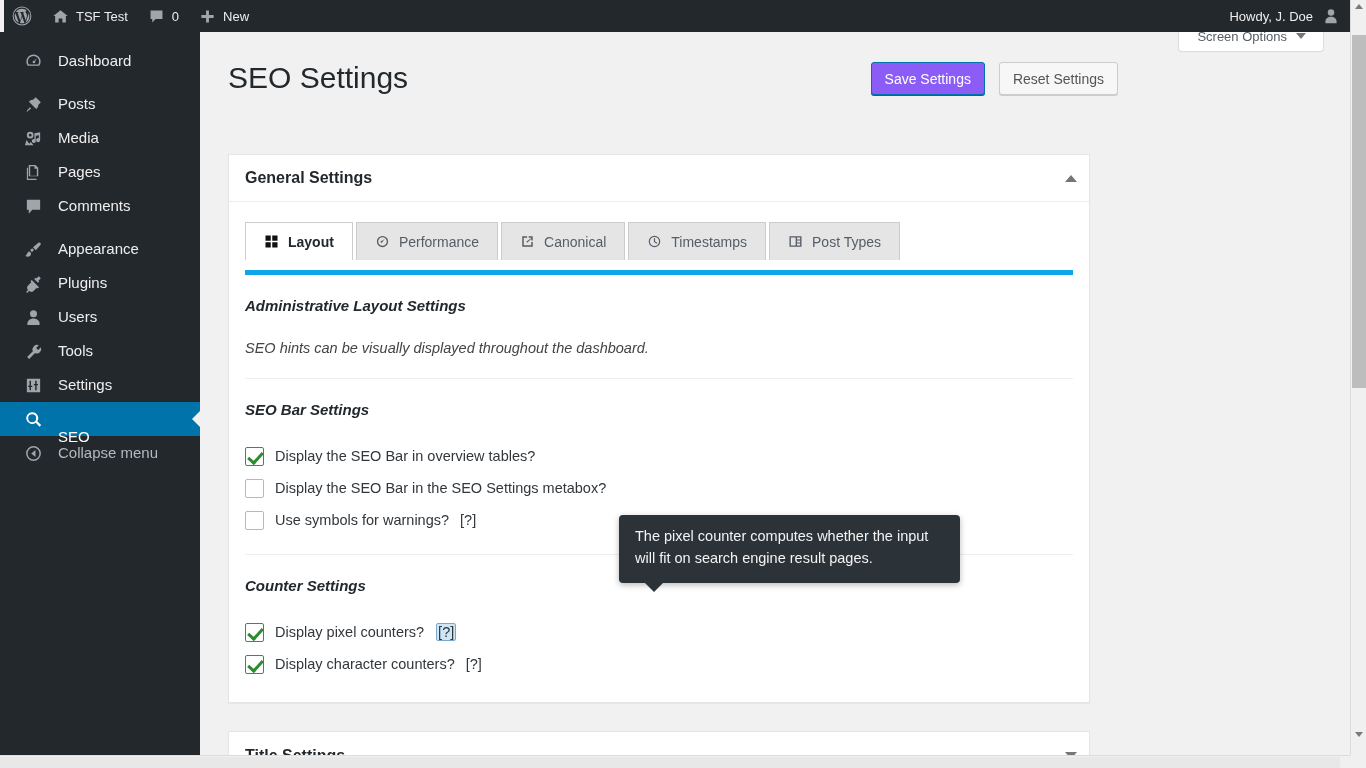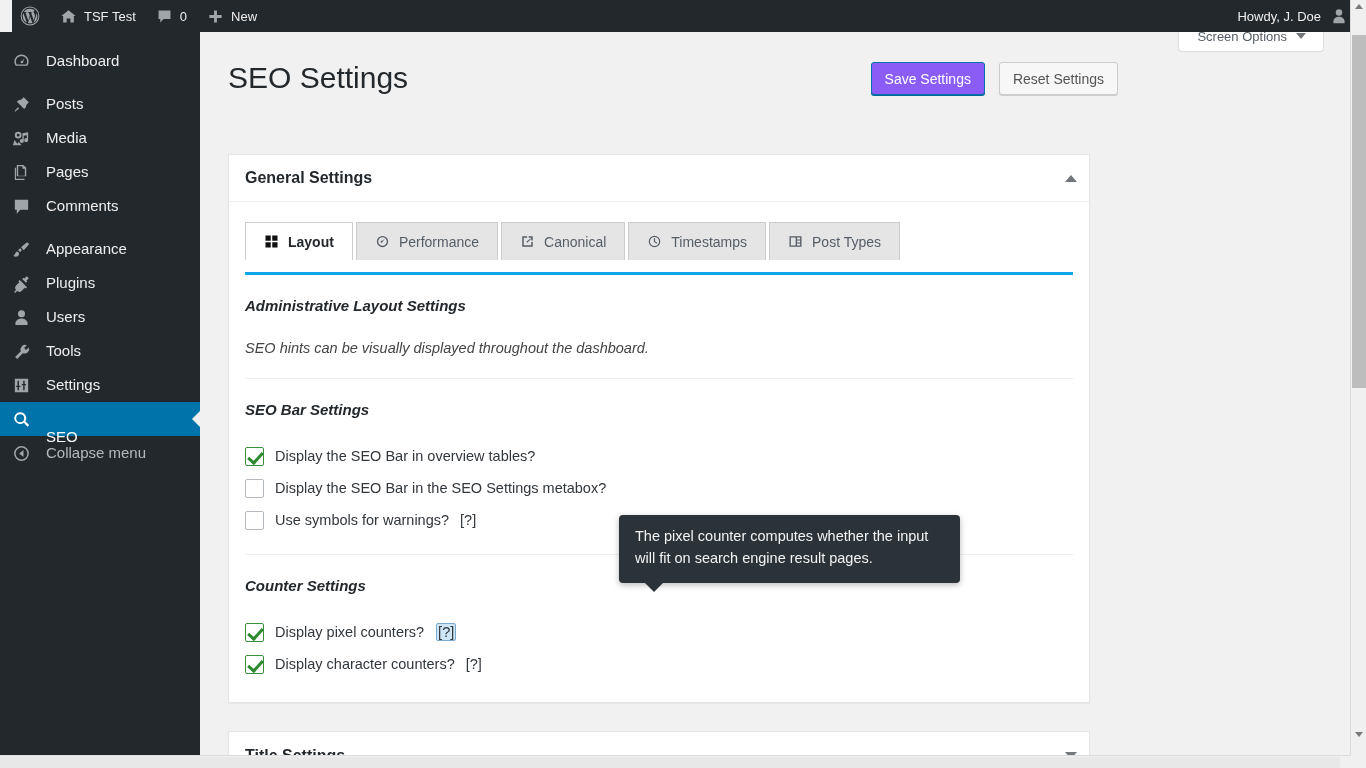--- a/index.html
+++ b/index.html
@@ -5,21 +5,21 @@
   * { box-sizing: border-box; margin: 0; padding: 0; }
   html, body {
     width: 1366px; height: 768px;
     overflow: hidden;
     font-family: "Liberation Sans", sans-serif;
     background: #f1f1f1;
   }
 
   
   #adminbar {
-    position: absolute; top: 0; left: 12px;
+    position: absolute; top: 0; left: 4px;
     width: 1350px; height: 32px;
     background: #23282d;
     color: #eeeeee;
     display: flex; align-items: center;
     font-size: 13px;
     z-index: 40;
   }
   .ab-item {
     display: flex; align-items: center; gap: 7px;
     height: 32px; padding: 0 10px;
@@ -39,21 +39,21 @@
     position: absolute; top: 32px; left: 0;
     width: 200px; height: 736px;
     background: #23282d;
     padding-top: 12px;
     z-index: 30;
   }
   .menu-item {
     position: relative;
     display: flex; align-items: center;
     height: 34px;
-    padding-left: 12px;
+    padding-left: 24px;
     color: #eeeeee;
     font-size: 15px;
     line-height: 34px;
   }
   .menu-item .mi-icon {
     width: 34px; flex: none;
     display: flex; align-items: center; justify-content: flex-start;
   }
   .menu-item .mi-icon svg { fill: #a0a5aa; display: block; }
   .menu-item .mi-label { color: #eeeeee; }
@@ -172,21 +172,21 @@
   }
   .toggle-arrow.up   { border-bottom: 7px solid #72777c; }
   .toggle-arrow.down { border-top: 7px solid #72777c; }
 
   
   .tab-nav {
     position: relative;
     display: flex;
     margin: 20px 16px 0 16px;
     height: 53px;
-    border-bottom: 3px solid #0ea5e9;
+    border-bottom: 5px solid #0ea5e9;
   }
   .tab {
     display: flex; align-items: center; gap: 9px;
     height: 38px;
     padding: 0 18px;
     font-size: 14px;
     color: #555d66;
     background: #e5e5e5;
     border: 1px solid #ccc;
     border-bottom: none;

